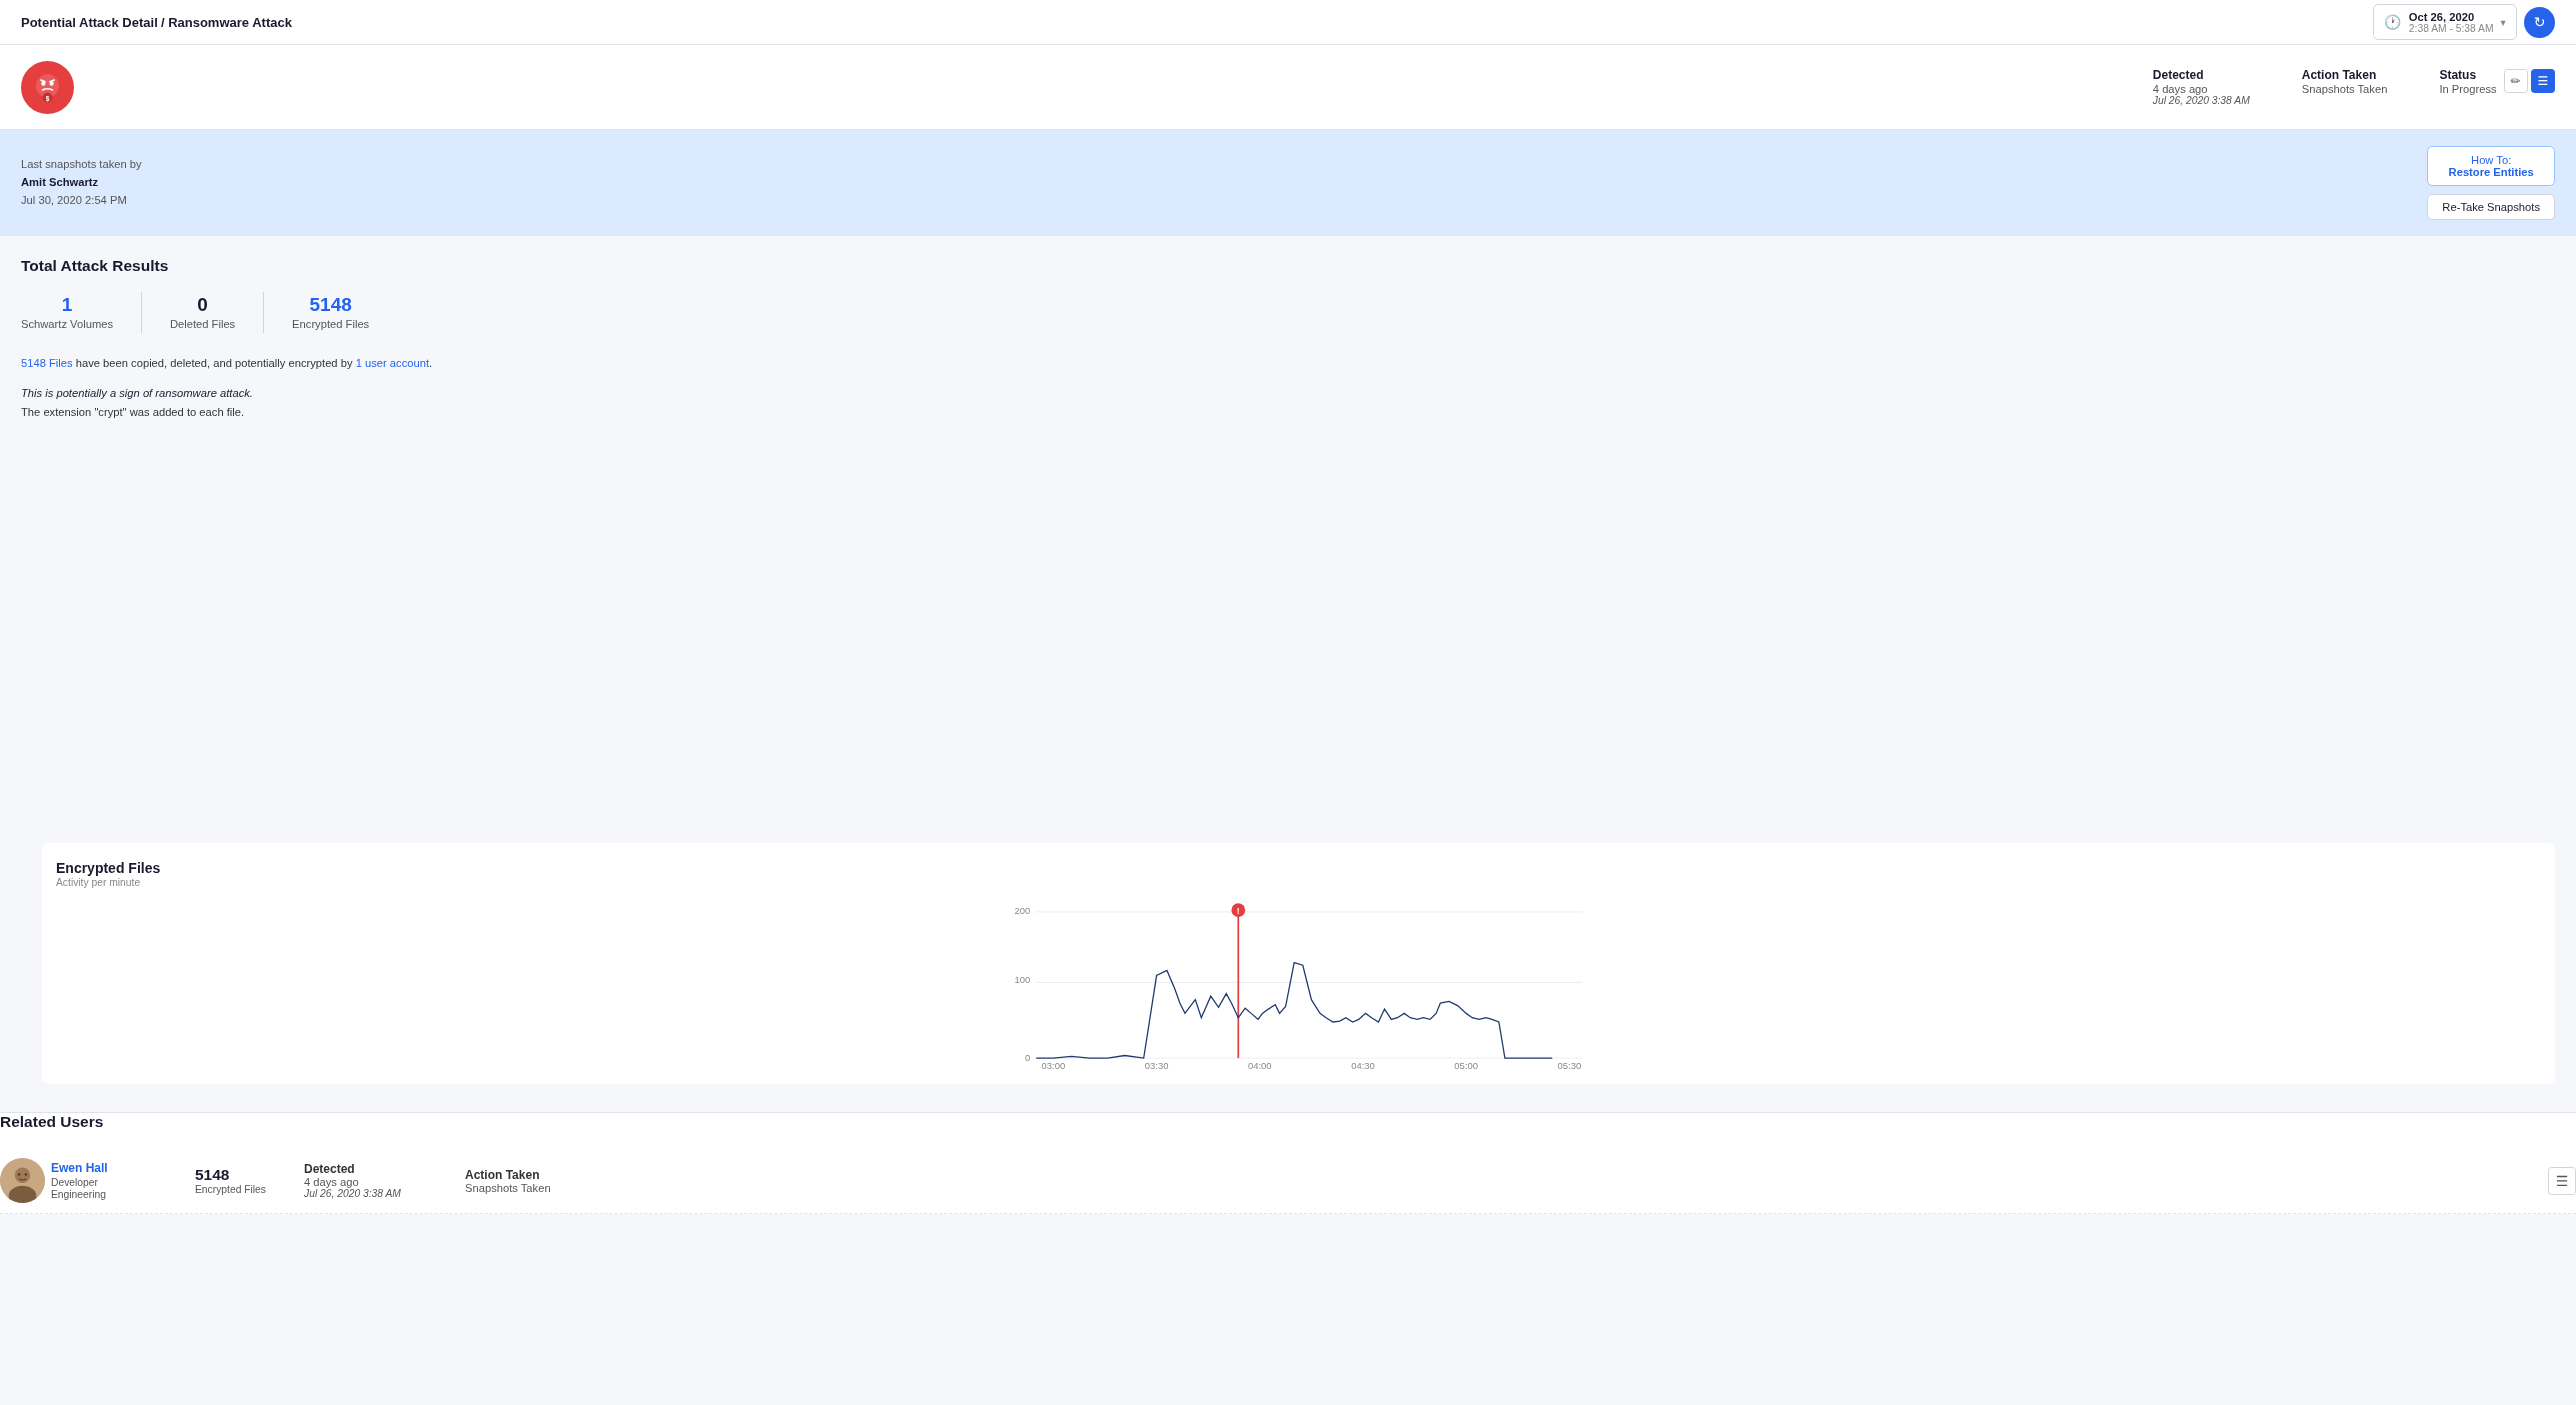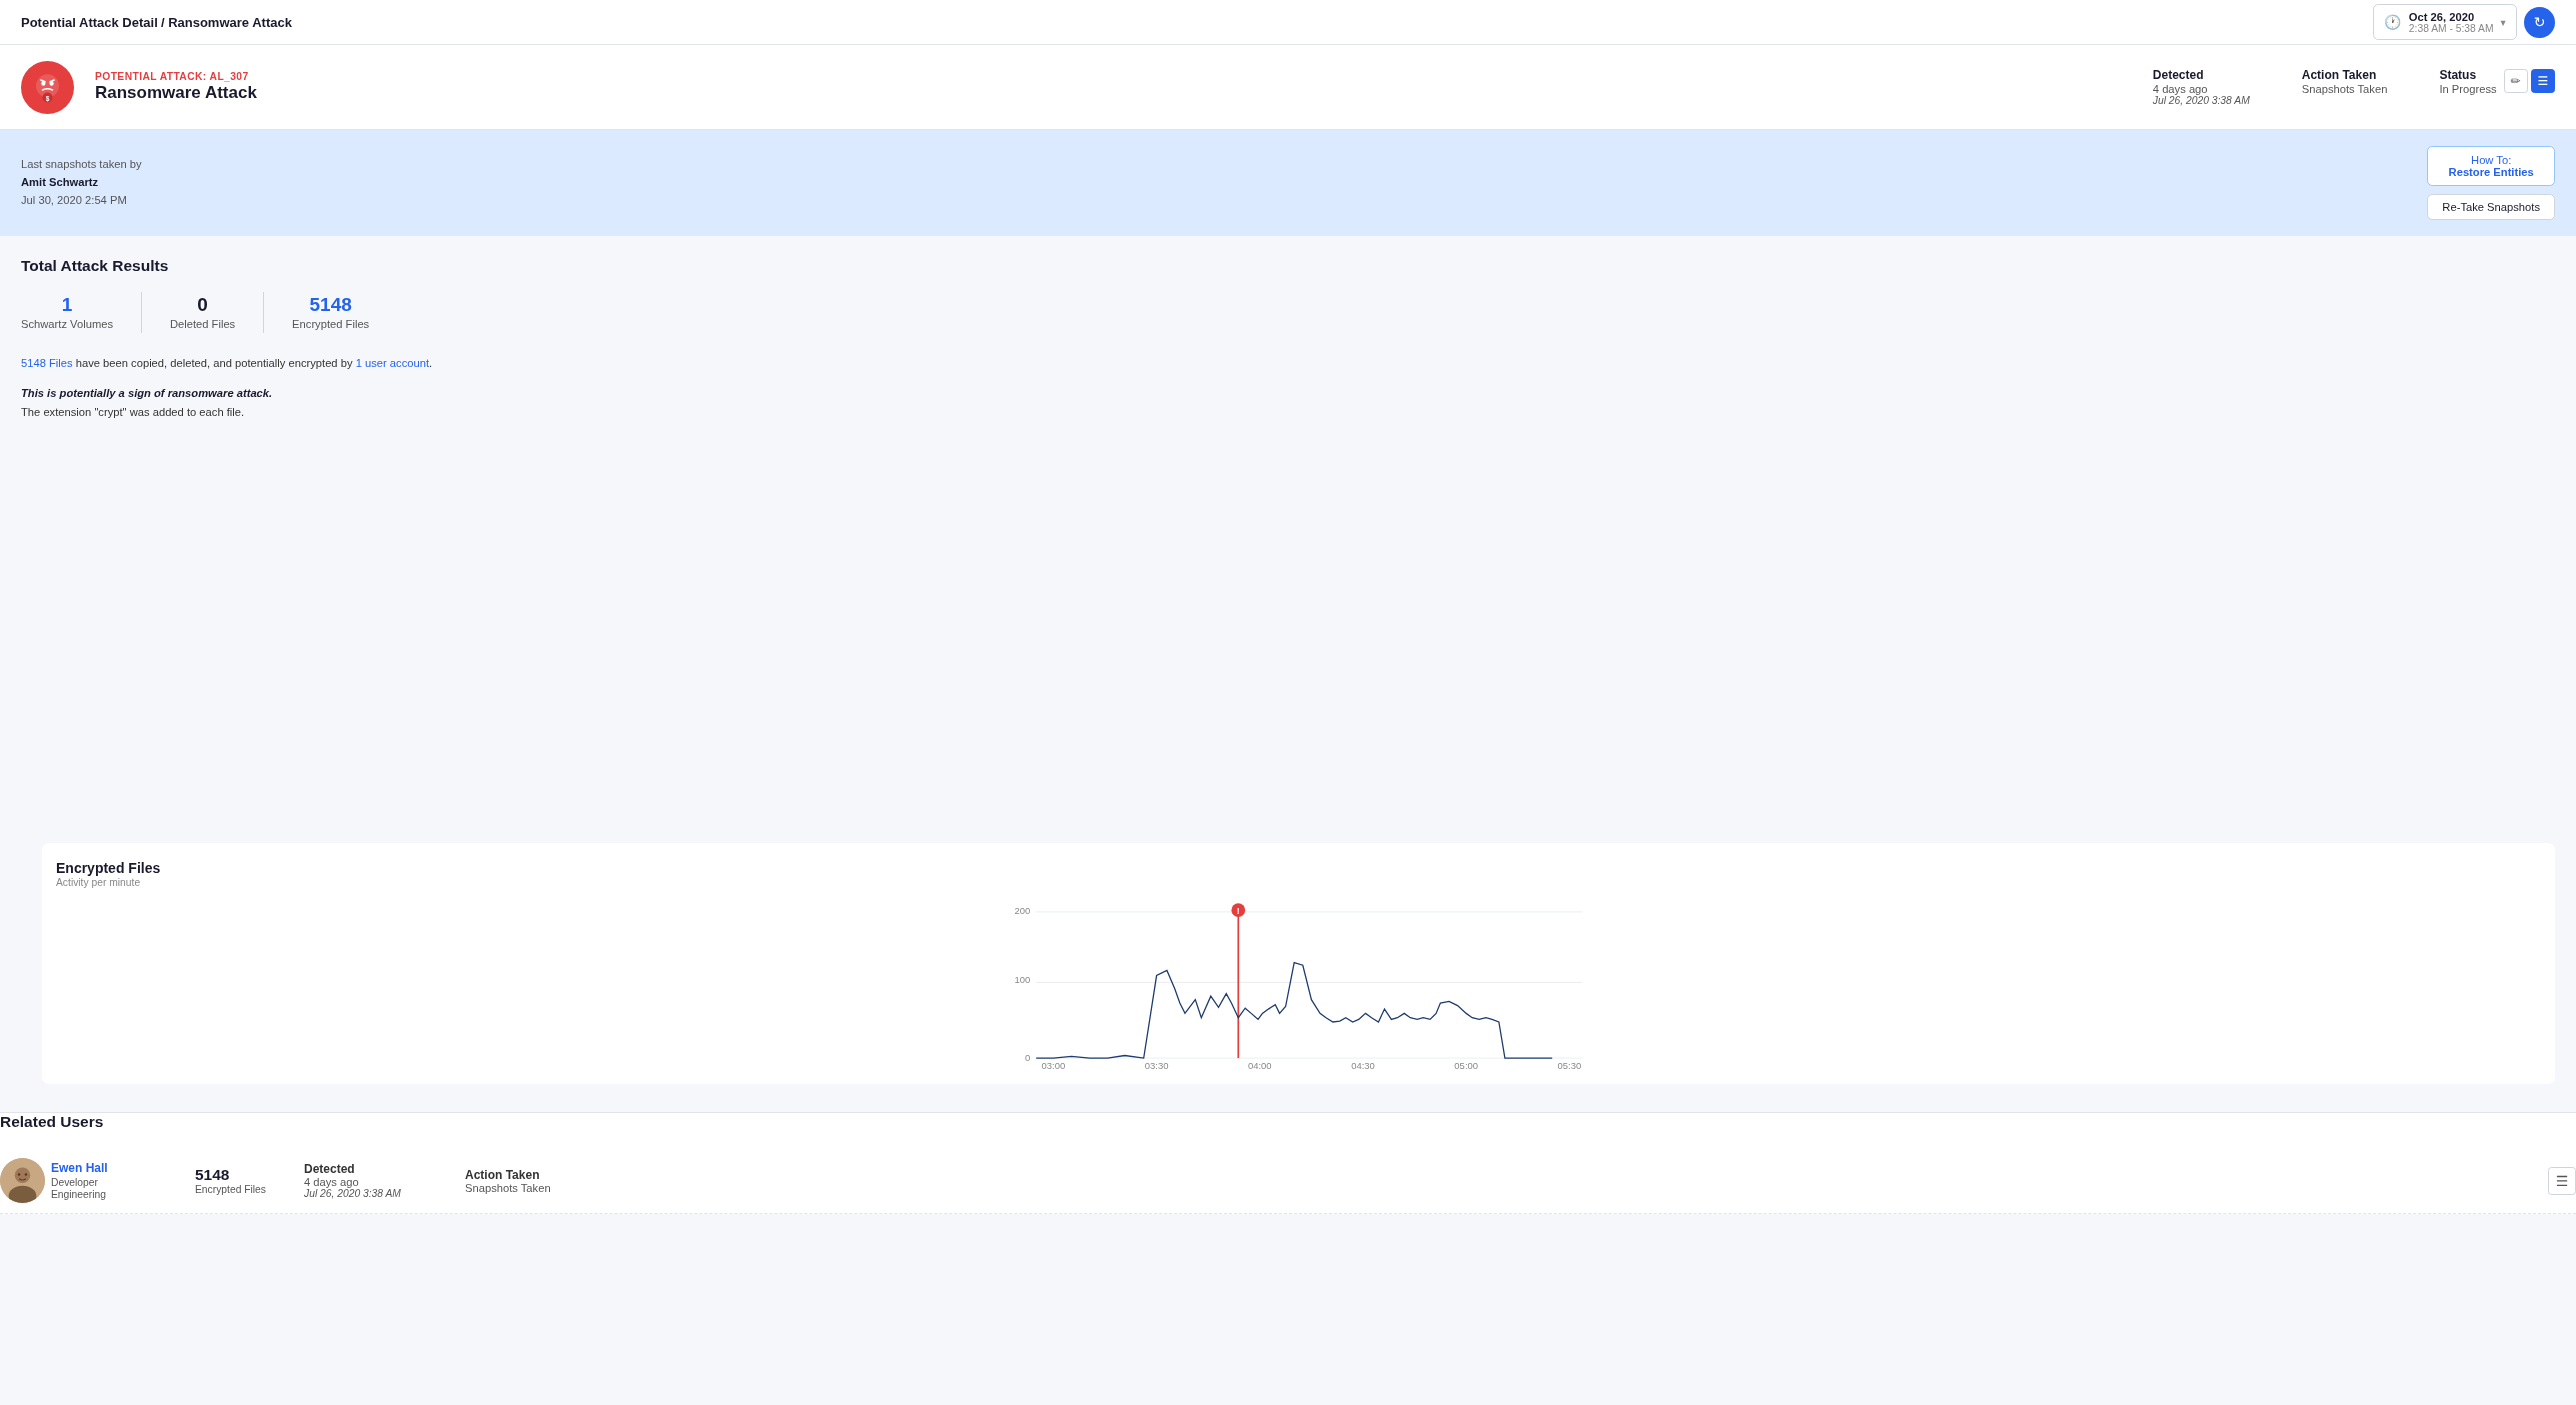--- a/index.html
+++ b/index.html
@@ -114,21 +114,21 @@
     .stats-row { display: flex; align-items: center; gap: 0; margin-bottom: 21px; }
     .stat-item { text-align: center; padding: 0 28px; }
     .stat-item:first-child { padding-left: 0; }
     .stat-divider { width: 0.9px; height: 41px; background: #d0d5dd; }
     .stat-num { font-size: 19px; font-weight: 700; color: #1a1a2e; }
     .stat-num.blue { color: #2563eb; }
     .stat-desc { font-size: 11.2px; color: #555; margin-top: 1.7px; }
 
     .attack-desc { font-size: 11.2px; color: #333; line-height: 1.7; margin-bottom: 14px; }
     .attack-desc a { color: #2563eb; text-decoration: none; }
-    .attack-italic { font-style: italic; font-weight: 700; color: #1a1a2e; font-size: 11.2px; margin-bottom: 7px; }
+    .attack-italic { font-style: italic; font-weight: 400; color: #1a1a2e; font-size: 11.2px; margin-bottom: 7px; }
     .attack-ext { font-size: 11.2px; color: #333; }
 
     
     .chart-container {
       background: #fff;
       border-radius: 7px;
       padding: 17px 14px 10.3px;
       margin-left: 21px;
     }
     .chart-title { font-size: 14px; font-weight: 700; color: #1a1a2e; margin-bottom: 1.7px; }
@@ -203,24 +203,20 @@
       <ellipse cx="25" cy="15" rx="2.5" ry="3" fill="white"></ellipse>
 
       <line x1="12" y1="11" x2="17" y2="13" stroke="white" stroke-width="2" stroke-linecap="round"></line>
       <line x1="28" y1="11" x2="23" y2="13" stroke="white" stroke-width="2" stroke-linecap="round"></line>
 
       <path d="M14 23 Q20 20 26 23" stroke="white" stroke-width="2" fill="none" stroke-linecap="round"></path>
 
       <circle cx="20" cy="32" r="6" fill="#c53030"></circle>
       <text x="20" y="36" text-anchor="middle" fill="white" font-size="8" font-weight="bold">$</text>
     </svg>
-  </div>
-  <div class="attack-info">
-    <div class="attack-label">POTENTIAL ATTACK: AL_307</div>
-    <div class="attack-title">Ransomware Attack</div>
   </div>
 
   <div class="header-stats">
     <div class="stat-block">
       <div class="stat-label">Detected</div>
       <div class="stat-value">4 days ago</div>
       <div class="stat-date">Jul 26, 2020 3:38 AM</div>
     </div>
     <div class="stat-block">
       <div class="stat-label">Action Taken</div>

